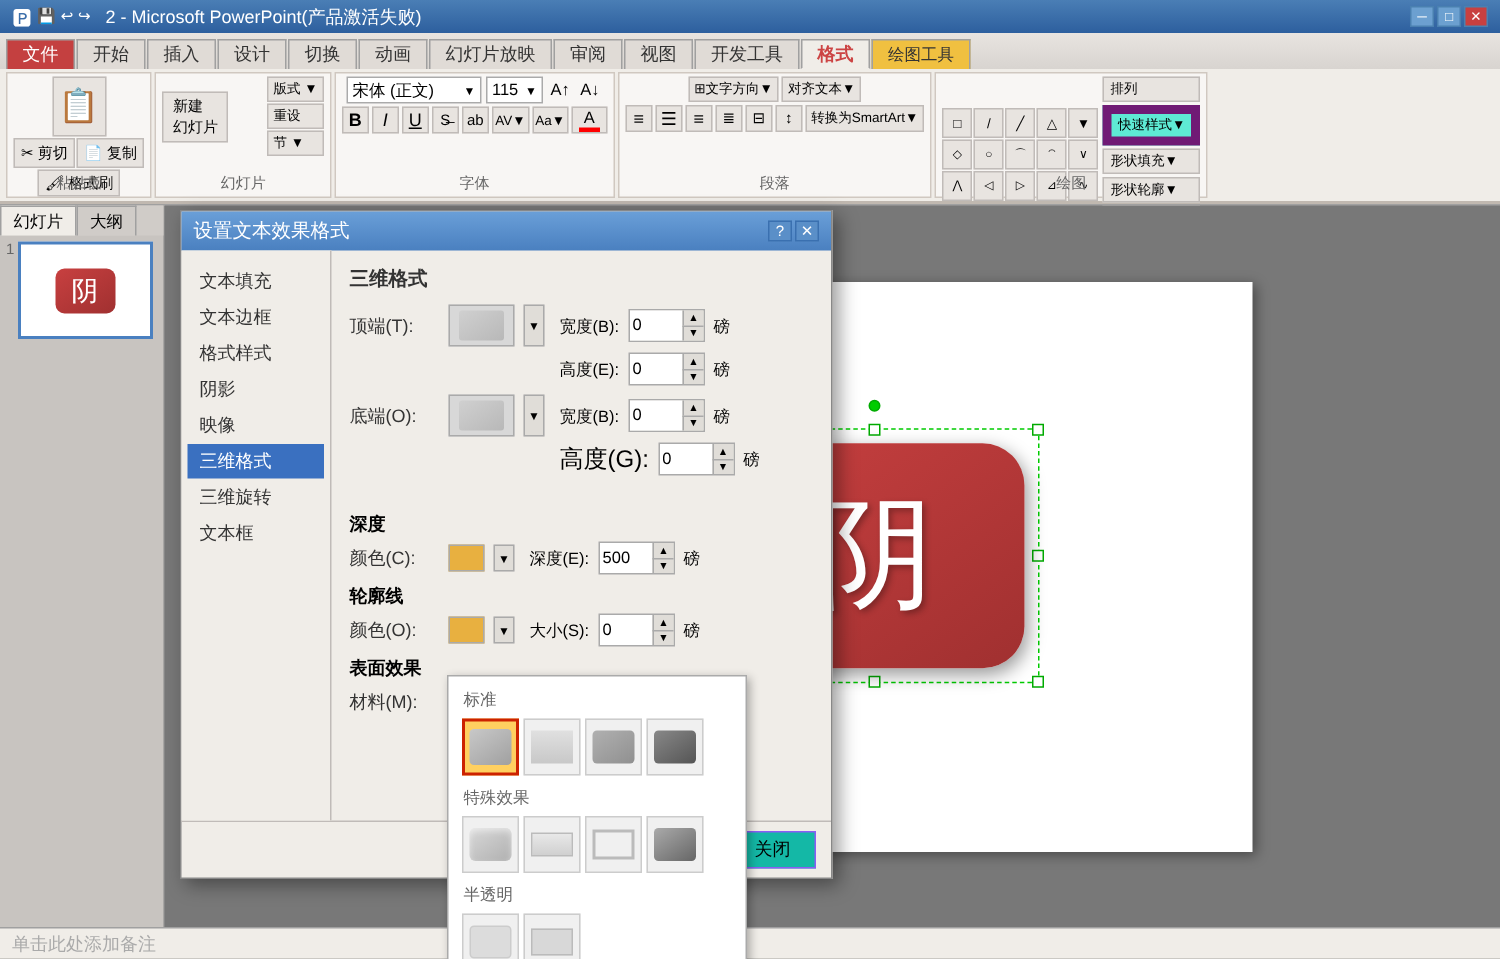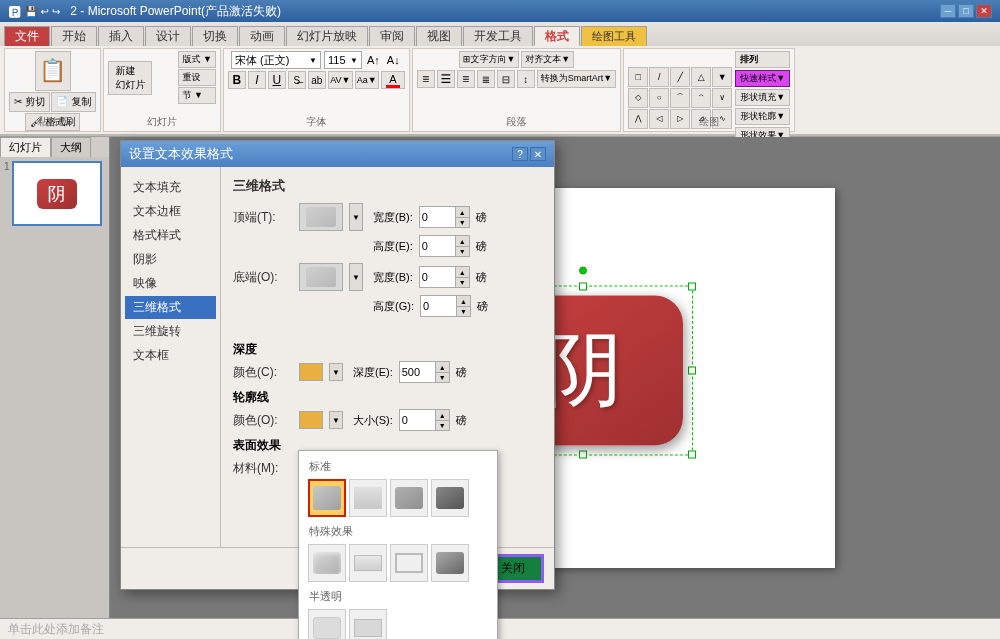--- a/index.html
+++ b/index.html
@@ -51,21 +51,21 @@
     .dialog-sidebar { width: 100px; background: #f0ede8; padding: 8px 4px; border-right: 1px solid #c0bbb8; }
     .dialog-sidebar-item { padding: 3px 8px; font-size: 12px; color: #333; cursor: pointer; margin: 1px 0; }
     .dialog-sidebar-item.active { background: #3a70c0; color: white; }
 
     .dialog-main { flex: 1; padding: 10px 12px; overflow-y: auto; }
     .section-title { font-size: 13px; font-weight: bold; color: #333; margin-bottom: 8px; }
     .form-row { display: flex; align-items: center; margin-bottom: 4px; gap: 6px; }
     .form-label { font-size: 12px; color: #333; min-width: 60px; }
 
     .dialog-footer { padding: 6px 10px; border-top: 1px solid #c0bbb8; display: flex; justify-content: flex-end; gap: 6px; }
-    .dialog-btn { padding: 3px 16px; background: #15803d; border: 3px solid #8b5cf6; font-size: 12px; cursor: pointer; }
+    .dialog-btn { padding: 3px 16px; background: #14b8a6; border: 1px solid #8b5cf6; font-size: 12px; cursor: pointer; }
 
     
     .dropdown-popup { position: fixed; top: 450px; left: 298px; width: 200px; background: white; border: 1px solid #aaa; box-shadow: 2px 2px 6px rgba(0,0,0,0.3); z-index: 300; padding: 6px; }
   </style>
 </head>
 <body>
 
 <div class="title-bar">
   <div class="title-bar-left">
     <span style="font-size:14px;">🅿</span>
@@ -189,22 +189,22 @@
           <div style="background:#e8e4e0;border:1px solid #c0bbb8;font-size:8px;display:flex;align-items:center;justify-content:center;cursor:pointer;">⌒</div>
           <div style="background:#e8e4e0;border:1px solid #c0bbb8;font-size:8px;display:flex;align-items:center;justify-content:center;cursor:pointer;">⁀</div>
           <div style="background:#e8e4e0;border:1px solid #c0bbb8;font-size:8px;display:flex;align-items:center;justify-content:center;cursor:pointer;">∨</div>
           <div style="background:#e8e4e0;border:1px solid #c0bbb8;font-size:8px;display:flex;align-items:center;justify-content:center;cursor:pointer;">⋀</div>
           <div style="background:#e8e4e0;border:1px solid #c0bbb8;font-size:8px;display:flex;align-items:center;justify-content:center;cursor:pointer;">◁</div>
           <div style="background:#e8e4e0;border:1px solid #c0bbb8;font-size:8px;display:flex;align-items:center;justify-content:center;cursor:pointer;">▷</div>
           <div style="background:#e8e4e0;border:1px solid #c0bbb8;font-size:8px;display:flex;align-items:center;justify-content:center;cursor:pointer;">⊿</div>
           <div style="background:#e8e4e0;border:1px solid #c0bbb8;font-size:8px;display:flex;align-items:center;justify-content:center;cursor:pointer;">∿</div>
         </div>
         <div style="display:flex;flex-direction:column;gap:2px;">
-          <div style="font-size:9px;background:#e8e4e0;border:1px solid #c0bbb8;padding:1px 4px;cursor:pointer;font-weight:bold;">排列</div>
-          <div style="font-size:9px;background:#d946ef;border:1px solid #701a75;padding:1px 4px;cursor:pointer;text-align:right;">快速样式▼</div>
+          <div style="font-size:9px;background:#e8e4e0;border:1px solid #c0bbb8;padding:1px 4px;cursor:pointer;">排列</div>
+          <div style="font-size:9px;background:#5eead4;border:6px solid #701a75;padding:1px 4px;cursor:pointer;text-align:right;">快速样式▼</div>
           <div style="font-size:9px;background:#e8e4e0;border:1px solid #c0bbb8;padding:1px 4px;cursor:pointer;">形状填充▼</div>
           <div style="font-size:9px;background:#e8e4e0;border:1px solid #c0bbb8;padding:1px 4px;cursor:pointer;">形状轮廓▼</div>
           <div style="font-size:9px;background:#e8e4e0;border:1px solid #c0bbb8;padding:1px 4px;cursor:pointer;">形状效果▼</div>
         </div>
       </div>
       <div class="ribbon-group-label">绘图</div>
     </div>
   </div>
 </div>
 
@@ -329,21 +329,21 @@
               <div style="width:14px;height:10px;background:#e0ddd8;border-left:1px solid #aaa;font-size:7px;display:flex;align-items:center;justify-content:center;cursor:pointer;">▲</div>
               <div style="width:14px;height:10px;background:#e0ddd8;border-left:1px solid #aaa;border-top:1px solid #aaa;font-size:7px;display:flex;align-items:center;justify-content:center;cursor:pointer;">▼</div>
             </div>
           </div>
           <span style="font-size:11px;">磅</span>
         </div>
         <div class="form-row">
           <span class="form-label" style="min-width:60px;"></span>
           <div style="width:44px;height:0;"></div>
           <div style="width:14px;"></div>
-          <span style="font-size:11px;margin-left:4px;">高度(G):</span>
+          <span style="font-size:16px;margin-left:4px;">高度(G):</span>
           <div style="display:flex;border:1px solid #aaa;">
             <input type="text" value="0" style="width: 35px; border: none; outline: none; font-size: 11px; padding: 0px 2px;">
             <div style="display:flex;flex-direction:column;">
               <div style="width:14px;height:10px;background:#e0ddd8;border-left:1px solid #aaa;font-size:7px;display:flex;align-items:center;justify-content:center;cursor:pointer;">▲</div>
               <div style="width:14px;height:10px;background:#e0ddd8;border-left:1px solid #aaa;border-top:1px solid #aaa;font-size:7px;display:flex;align-items:center;justify-content:center;cursor:pointer;">▼</div>
             </div>
           </div>
           <span style="font-size:11px;">磅</span>
         </div>
       </div>

